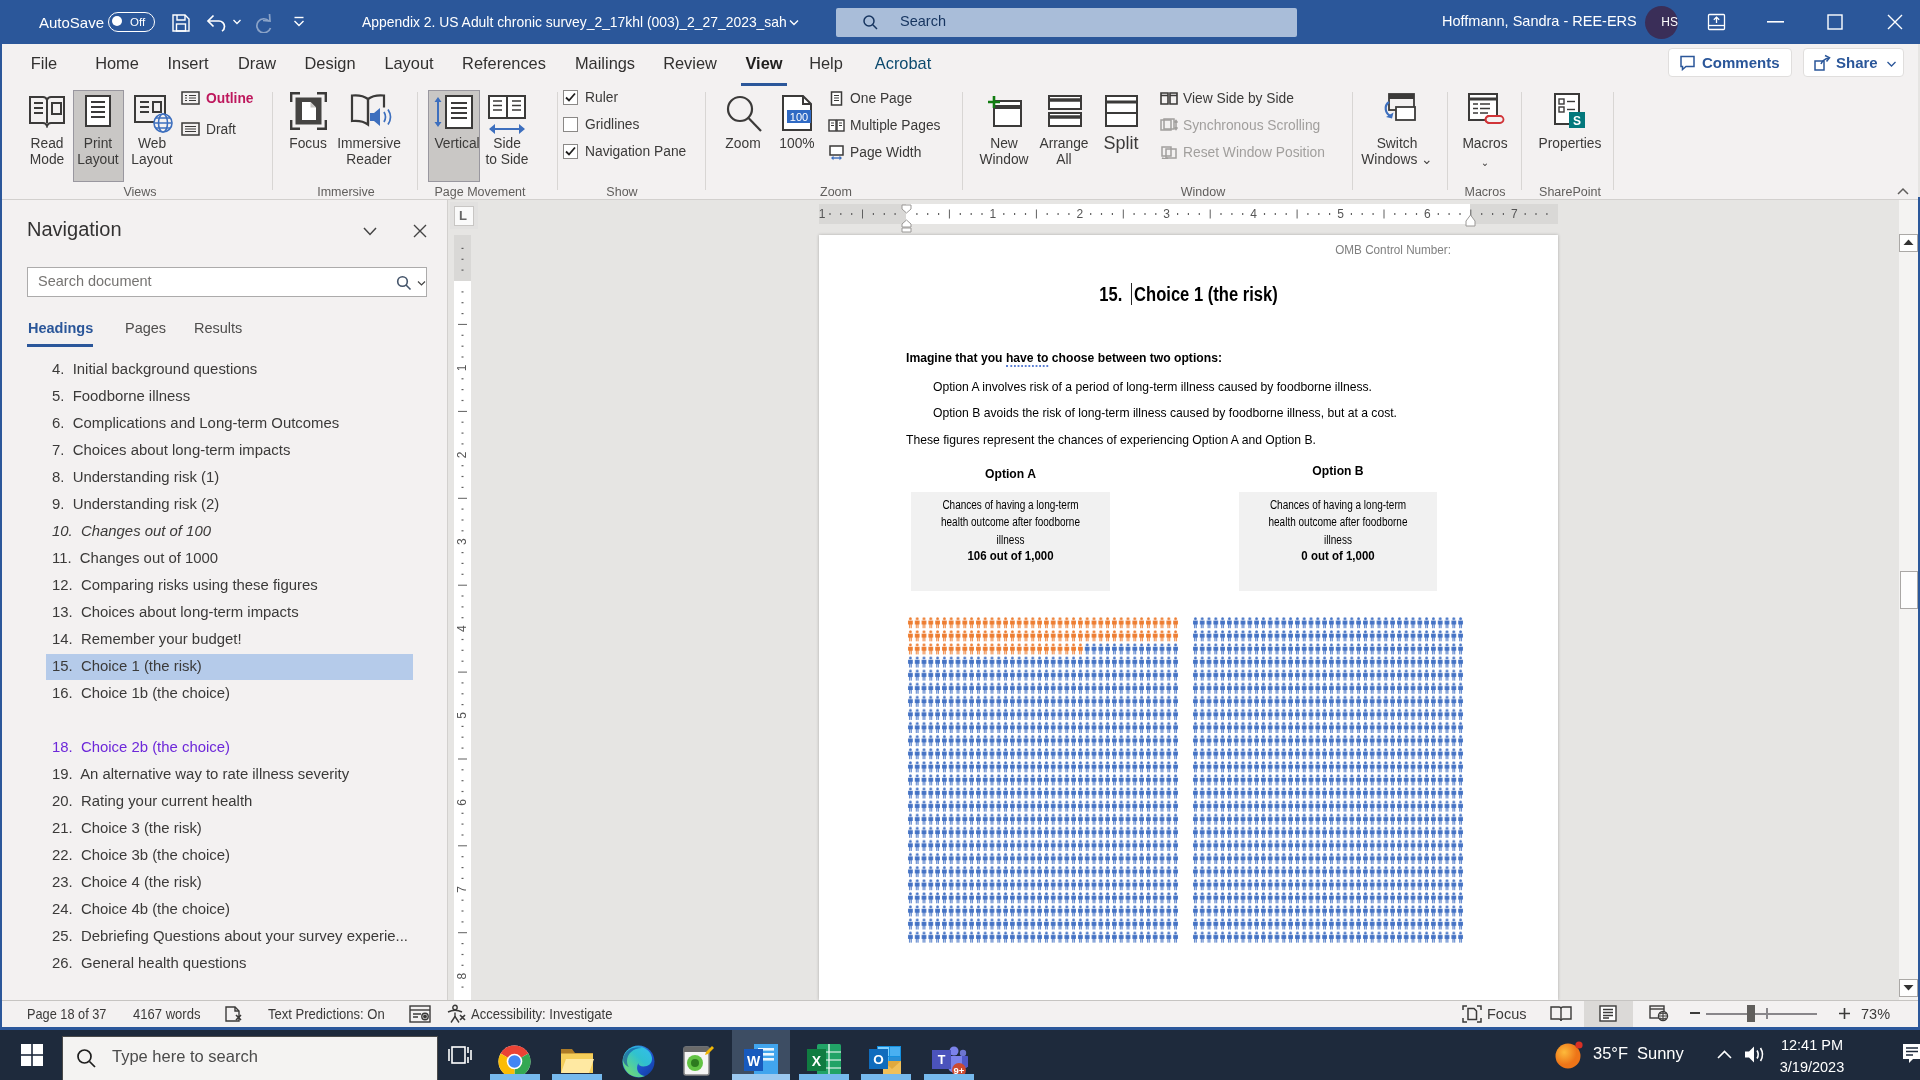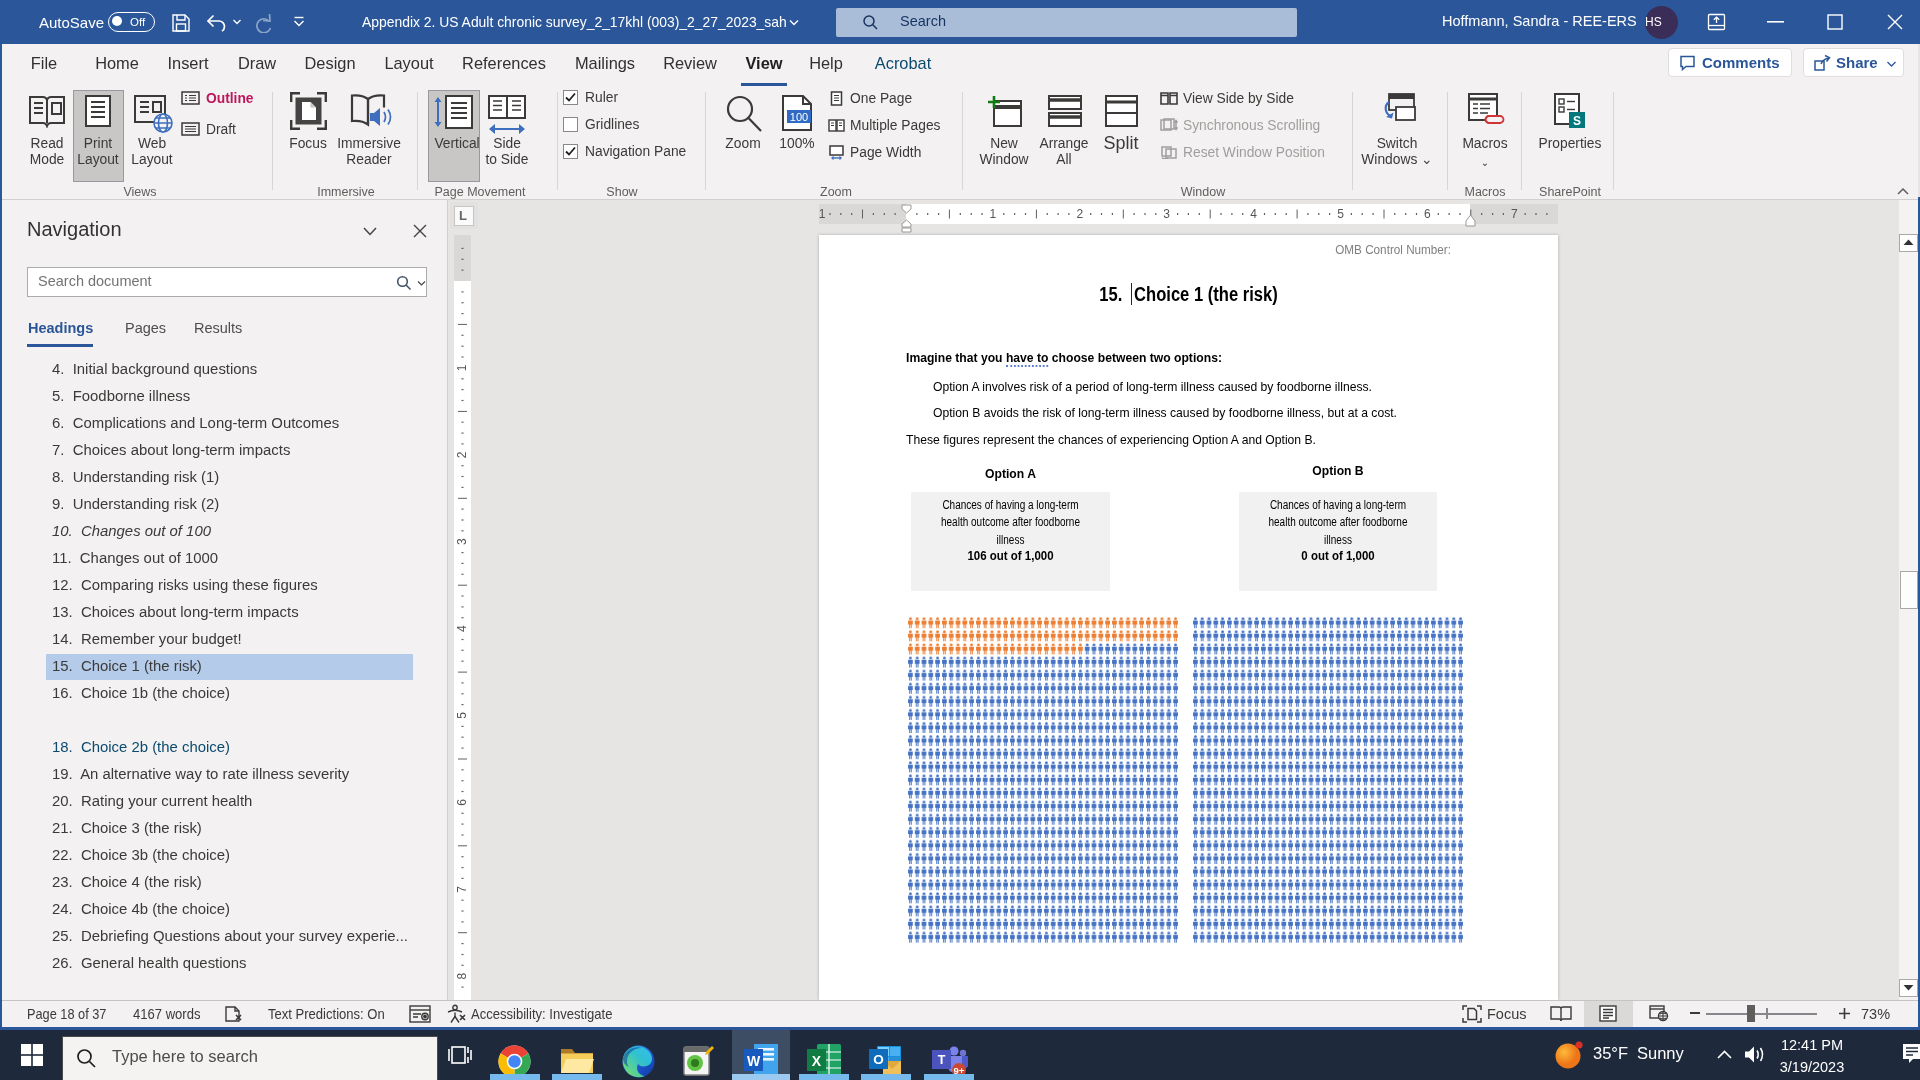--- a/index.html
+++ b/index.html
@@ -41,21 +41,21 @@
       <path d="M2,2.5 L6,6.5 L10,2.5"></path>
     </svg>
 <div class="abs" style="left:836px;top:8px;width:461px;height:29px;background:#a9bdd9;border-radius:2px;">
 <svg class="abs" style="left:26px;top:6px" width="17" height="17" viewBox="0 0 17 17" fill="none" stroke="#16345f" stroke-width="1.5">
         <circle cx="7" cy="7" r="5"></circle>
         <path d="M10.8,10.8 L15,15"></path>
       </svg>
 <div class="abs" style="left:64px;top:5px;color:#16345f;font-size:14.5px;">Search</div>
     </div>
 <div class="abs" style="left:1442px;top:13px;width:200px;height:20px;color:#fff;font-size:14.5px;">Hoffmann, Sandra - REE-ERS</div>
-<div class="abs" style="left:1645px;top:6px;width:33px;height:33px;border-radius:50%;background:#3a2e58;color:#fff;font-size:12px;text-align:left;line-height:33px;">HS</div>
+<div class="abs" style="left:1645px;top:6px;width:33px;height:33px;border-radius:50%;background:#3a2e58;color:#fff;font-size:12px;text-align:right;line-height:33px;">HS</div>
 <svg class="abs" style="left:1707px;top:13px" width="19" height="18" viewBox="0 0 19 18" fill="none" stroke="#fff" stroke-width="1.3">
 <rect x="1.5" y="1.5" width="16" height="15" rx="1"></rect>
       <path d="M1.5,12.5 h16"></path>
       <path d="M9.5,10 V4.5"></path>
       <path d="M6.8,6.8 L9.5,4.2 L12.2,6.8"></path>
     </svg>
 <svg class="abs" style="left:1767px;top:21px" width="17" height="2" viewBox="0 0 17 2">
       <rect width="17" height="1.6" fill="#fff"></rect>
     </svg>
 <svg class="abs" style="left:1827px;top:14px" width="16" height="16" viewBox="0 0 16 16" fill="none" stroke="#fff" stroke-width="1.4">
@@ -323,21 +323,21 @@
 <div class="abs" style="left:52px;top:466.3px;width:380px;height:26px;font-size:14.9px;line-height:23px;color:#3b3a39;white-space:nowrap;">8.&nbsp; Understanding risk (1)</div>
 <div class="abs" style="left:52px;top:493.3px;width:380px;height:26px;font-size:14.9px;line-height:23px;color:#3b3a39;white-space:nowrap;">9.&nbsp; Understanding risk (2)</div>
 <div class="abs" style="left:52px;top:520.3px;width:380px;height:26px;font-size:14.9px;line-height:23px;color:#3b3a39;white-space:nowrap;font-style:italic;">10.&nbsp; Changes out of 100</div>
 <div class="abs" style="left:52px;top:547.3px;width:380px;height:26px;font-size:14.9px;line-height:23px;color:#3b3a39;white-space:nowrap;">11.&nbsp; Changes out of 1000</div>
 <div class="abs" style="left:52px;top:574.3px;width:380px;height:26px;font-size:14.9px;line-height:23px;color:#3b3a39;white-space:nowrap;">12.&nbsp; Comparing risks using these figures</div>
 <div class="abs" style="left:52px;top:601.3px;width:380px;height:26px;font-size:14.9px;line-height:23px;color:#3b3a39;white-space:nowrap;">13.&nbsp; Choices about long-term impacts</div>
 <div class="abs" style="left:52px;top:628.3px;width:380px;height:26px;font-size:14.9px;line-height:23px;color:#3b3a39;white-space:nowrap;">14.&nbsp; Remember your budget!</div>
 <div class="abs" style="left:46px;top:653.8px;width:367px;height:26px;background:#b5cbea;"></div>
 <div class="abs" style="left:52px;top:655.3px;width:380px;height:26px;font-size:14.9px;line-height:23px;color:#3b3a39;white-space:nowrap;">15.&nbsp; Choice 1 (the risk)</div>
 <div class="abs" style="left:52px;top:682.3px;width:380px;height:26px;font-size:14.9px;line-height:23px;color:#3b3a39;white-space:nowrap;">16.&nbsp; Choice 1b (the choice)</div>
-<div class="abs" style="left:52px;top:736.3px;width:380px;height:26px;font-size:14.9px;line-height:23px;color:#0c4a6e;white-space:nowrap;">18.&nbsp; Choice 2b (the choice)</div>
+<div class="abs" style="left:52px;top:736.3px;width:380px;height:26px;font-size:14.9px;line-height:23px;color:#6d28d9;white-space:nowrap;">18.&nbsp; Choice 2b (the choice)</div>
 <div class="abs" style="left:52px;top:763.3px;width:380px;height:26px;font-size:14.9px;line-height:23px;color:#3b3a39;white-space:nowrap;">19.&nbsp; An alternative way to rate illness severity</div>
 <div class="abs" style="left:52px;top:790.3px;width:380px;height:26px;font-size:14.9px;line-height:23px;color:#3b3a39;white-space:nowrap;">20.&nbsp; Rating your current health</div>
 <div class="abs" style="left:52px;top:817.3px;width:380px;height:26px;font-size:14.9px;line-height:23px;color:#3b3a39;white-space:nowrap;">21.&nbsp; Choice 3 (the risk)</div>
 <div class="abs" style="left:52px;top:844.3px;width:380px;height:26px;font-size:14.9px;line-height:23px;color:#3b3a39;white-space:nowrap;">22.&nbsp; Choice 3b (the choice)</div>
 <div class="abs" style="left:52px;top:871.3px;width:380px;height:26px;font-size:14.9px;line-height:23px;color:#3b3a39;white-space:nowrap;">23.&nbsp; Choice 4 (the risk)</div>
 <div class="abs" style="left:52px;top:898.3px;width:380px;height:26px;font-size:14.9px;line-height:23px;color:#3b3a39;white-space:nowrap;">24.&nbsp; Choice 4b (the choice)</div>
 <div class="abs" style="left:52px;top:925.3px;width:380px;height:26px;font-size:14.9px;line-height:23px;color:#3b3a39;white-space:nowrap;">25.&nbsp; Debriefing Questions about your survey experie...</div>
 <div class="abs" style="left:52px;top:952.3px;width:380px;height:26px;font-size:14.9px;line-height:23px;color:#3b3a39;white-space:nowrap;">26.&nbsp; General health questions</div>
 <div class="abs" style="left:449px;top:200px;width:1450px;height:800px;background:#e6e5e3;"></div>
 <div class="abs" style="left:819px;top:235px;width:739px;height:765px;background:#fff;box-shadow:0 0 3px rgba(0,0,0,0.25);"></div>

